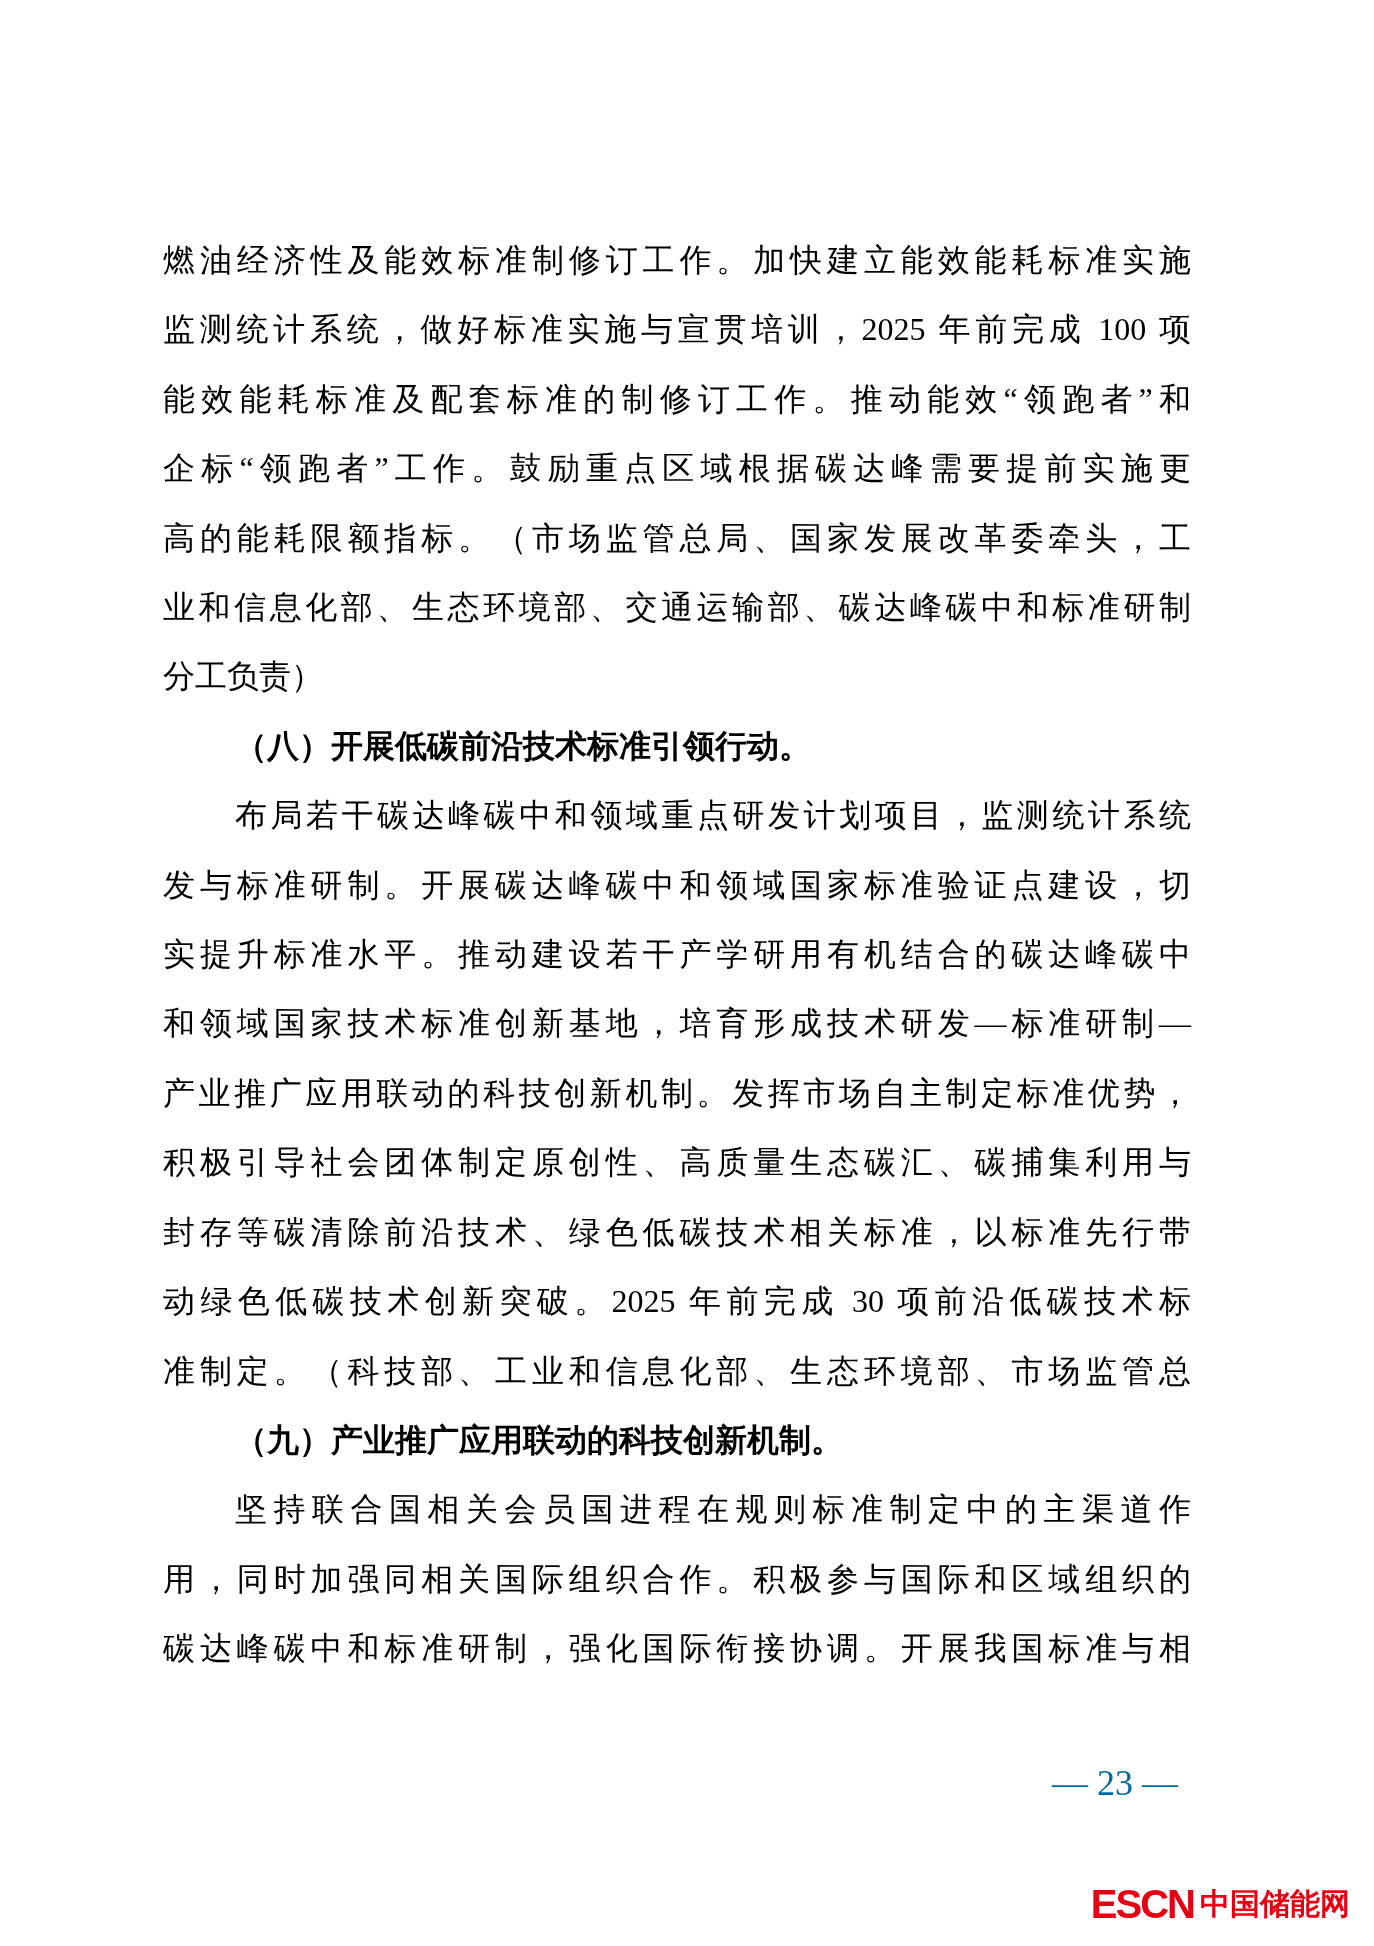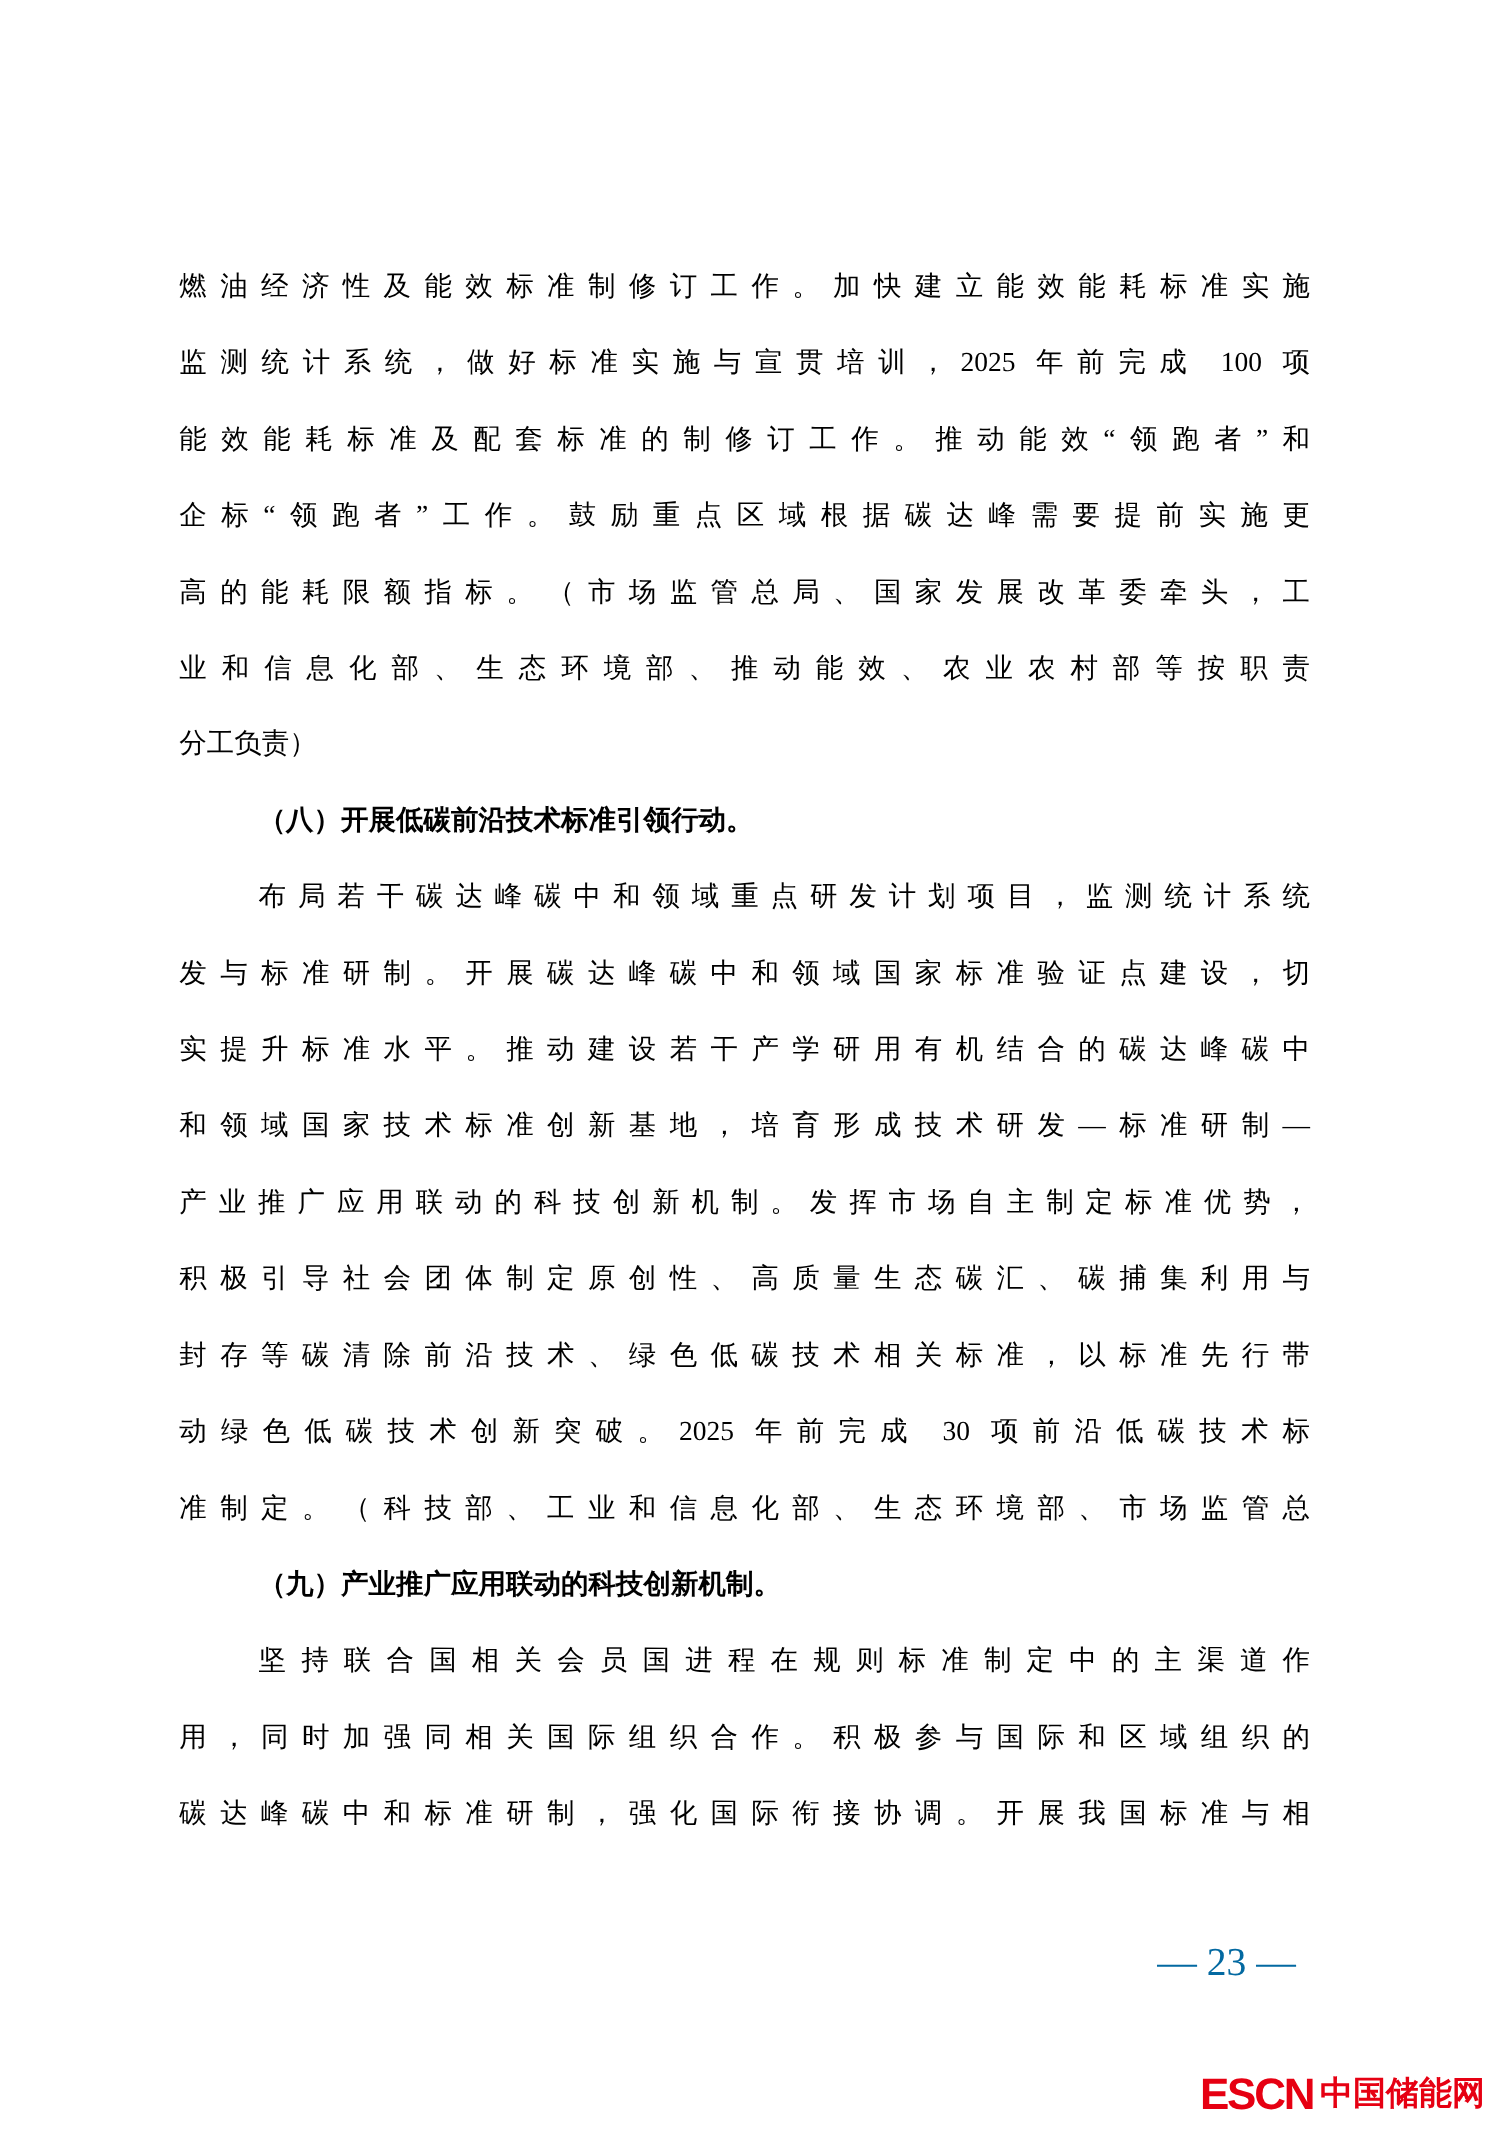--- a/index.html
+++ b/index.html
@@ -9,21 +9,21 @@
     position:relative;
     font-family:"Liberation Serif","DejaVu Serif",serif;
     color:#000000;
     overflow:hidden;
   }
   .text-block{
     position:absolute;
     left:163px;top:226px;width:1028px;
   }
   .line{
-    font-size:25px;
+    font-size:32px;
     line-height:69.4px;
     text-align:left;
     white-space:normal;
   }
   .line.j{
     text-align:justify;
     text-align-last:justify;
     text-justify:inter-character;
   }
   .line.ind{
@@ -65,21 +65,21 @@
 </style>
 </head>
 <body>
 
 <div class="text-block">
     <div class="line j">燃油经济性及能效标准制修订工作。加快建立能效能耗标准实施</div>
     <div class="line j">监测统计系统，做好标准实施与宣贯培训，2025 年前完成 100 项</div>
     <div class="line j">能效能耗标准及配套标准的制修订工作。推动能效“领跑者”和</div>
     <div class="line j">企标“领跑者”工作。鼓励重点区域根据碳达峰需要提前实施更</div>
     <div class="line j">高的能耗限额指标。（市场监管总局、国家发展改革委牵头，工</div>
-    <div class="line j">业和信息化部、生态环境部、推动能效、农业农村部等按职责</div>
+    <div class="line j">业和信息化部、生态环境部、交通运输部、碳达峰碳中和标准研制</div>
     <div class="line">分工负责）</div>
     <div class="line h ind">（八）开展低碳前沿技术标准引领行动。</div>
     <div class="line j ind">布局若干碳达峰碳中和领域重点研发计划项目，监测统计系统</div>
     <div class="line j">发与标准研制。开展碳达峰碳中和领域国家标准验证点建设，切</div>
     <div class="line j">实提升标准水平。推动建设若干产学研用有机结合的碳达峰碳中</div>
     <div class="line j">和领域国家技术标准创新基地，培育形成技术研发—标准研制—</div>
     <div class="line j">产业推广应用联动的科技创新机制。发挥市场自主制定标准优势，</div>
     <div class="line j">积极引导社会团体制定原创性、高质量生态碳汇、碳捕集利用与</div>
     <div class="line j">封存等碳清除前沿技术、绿色低碳技术相关标准，以标准先行带</div>
     <div class="line j">动绿色低碳技术创新突破。2025 年前完成 30 项前沿低碳技术标</div>

